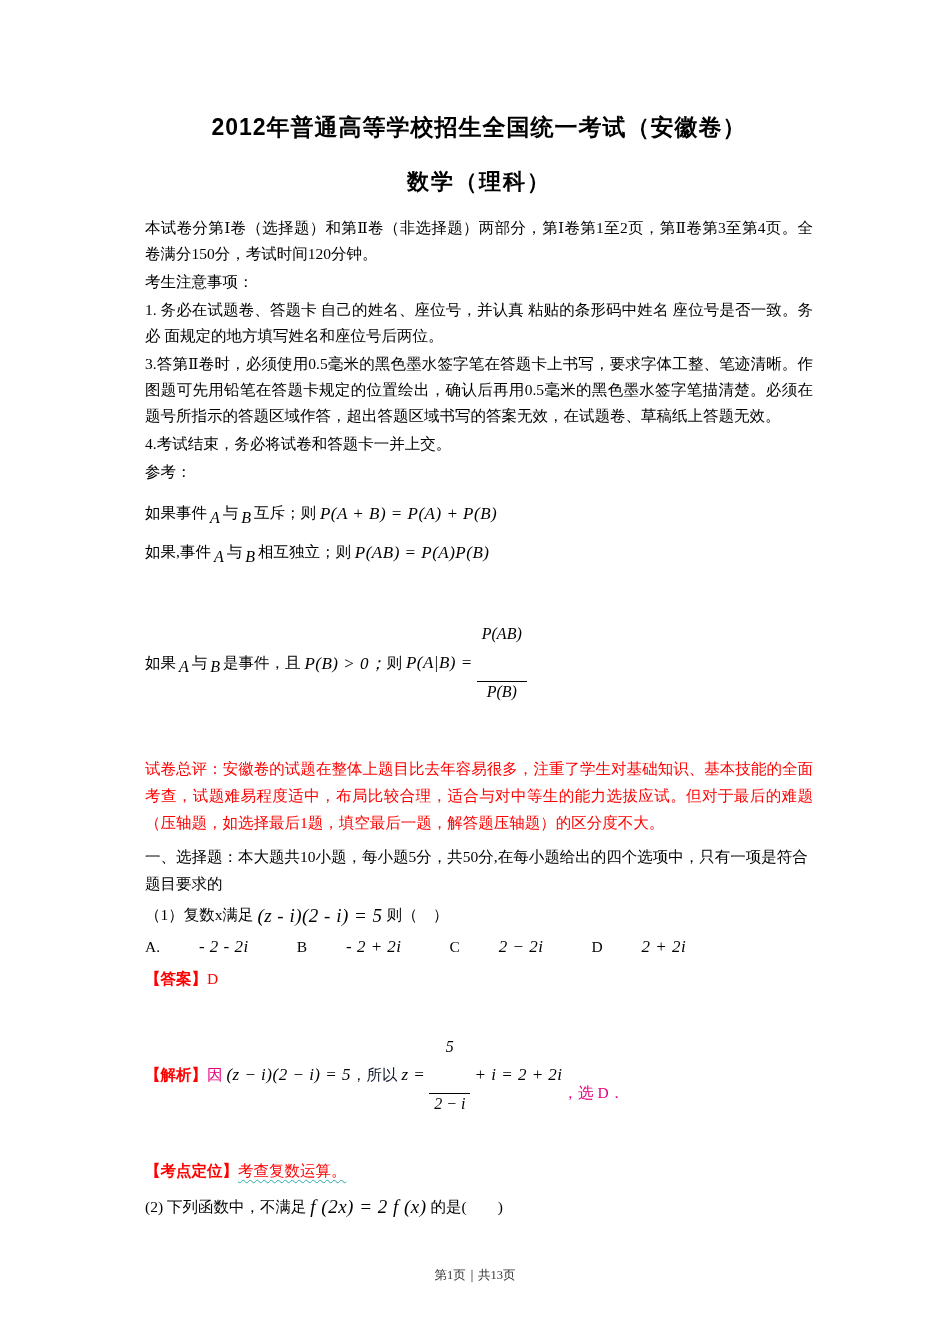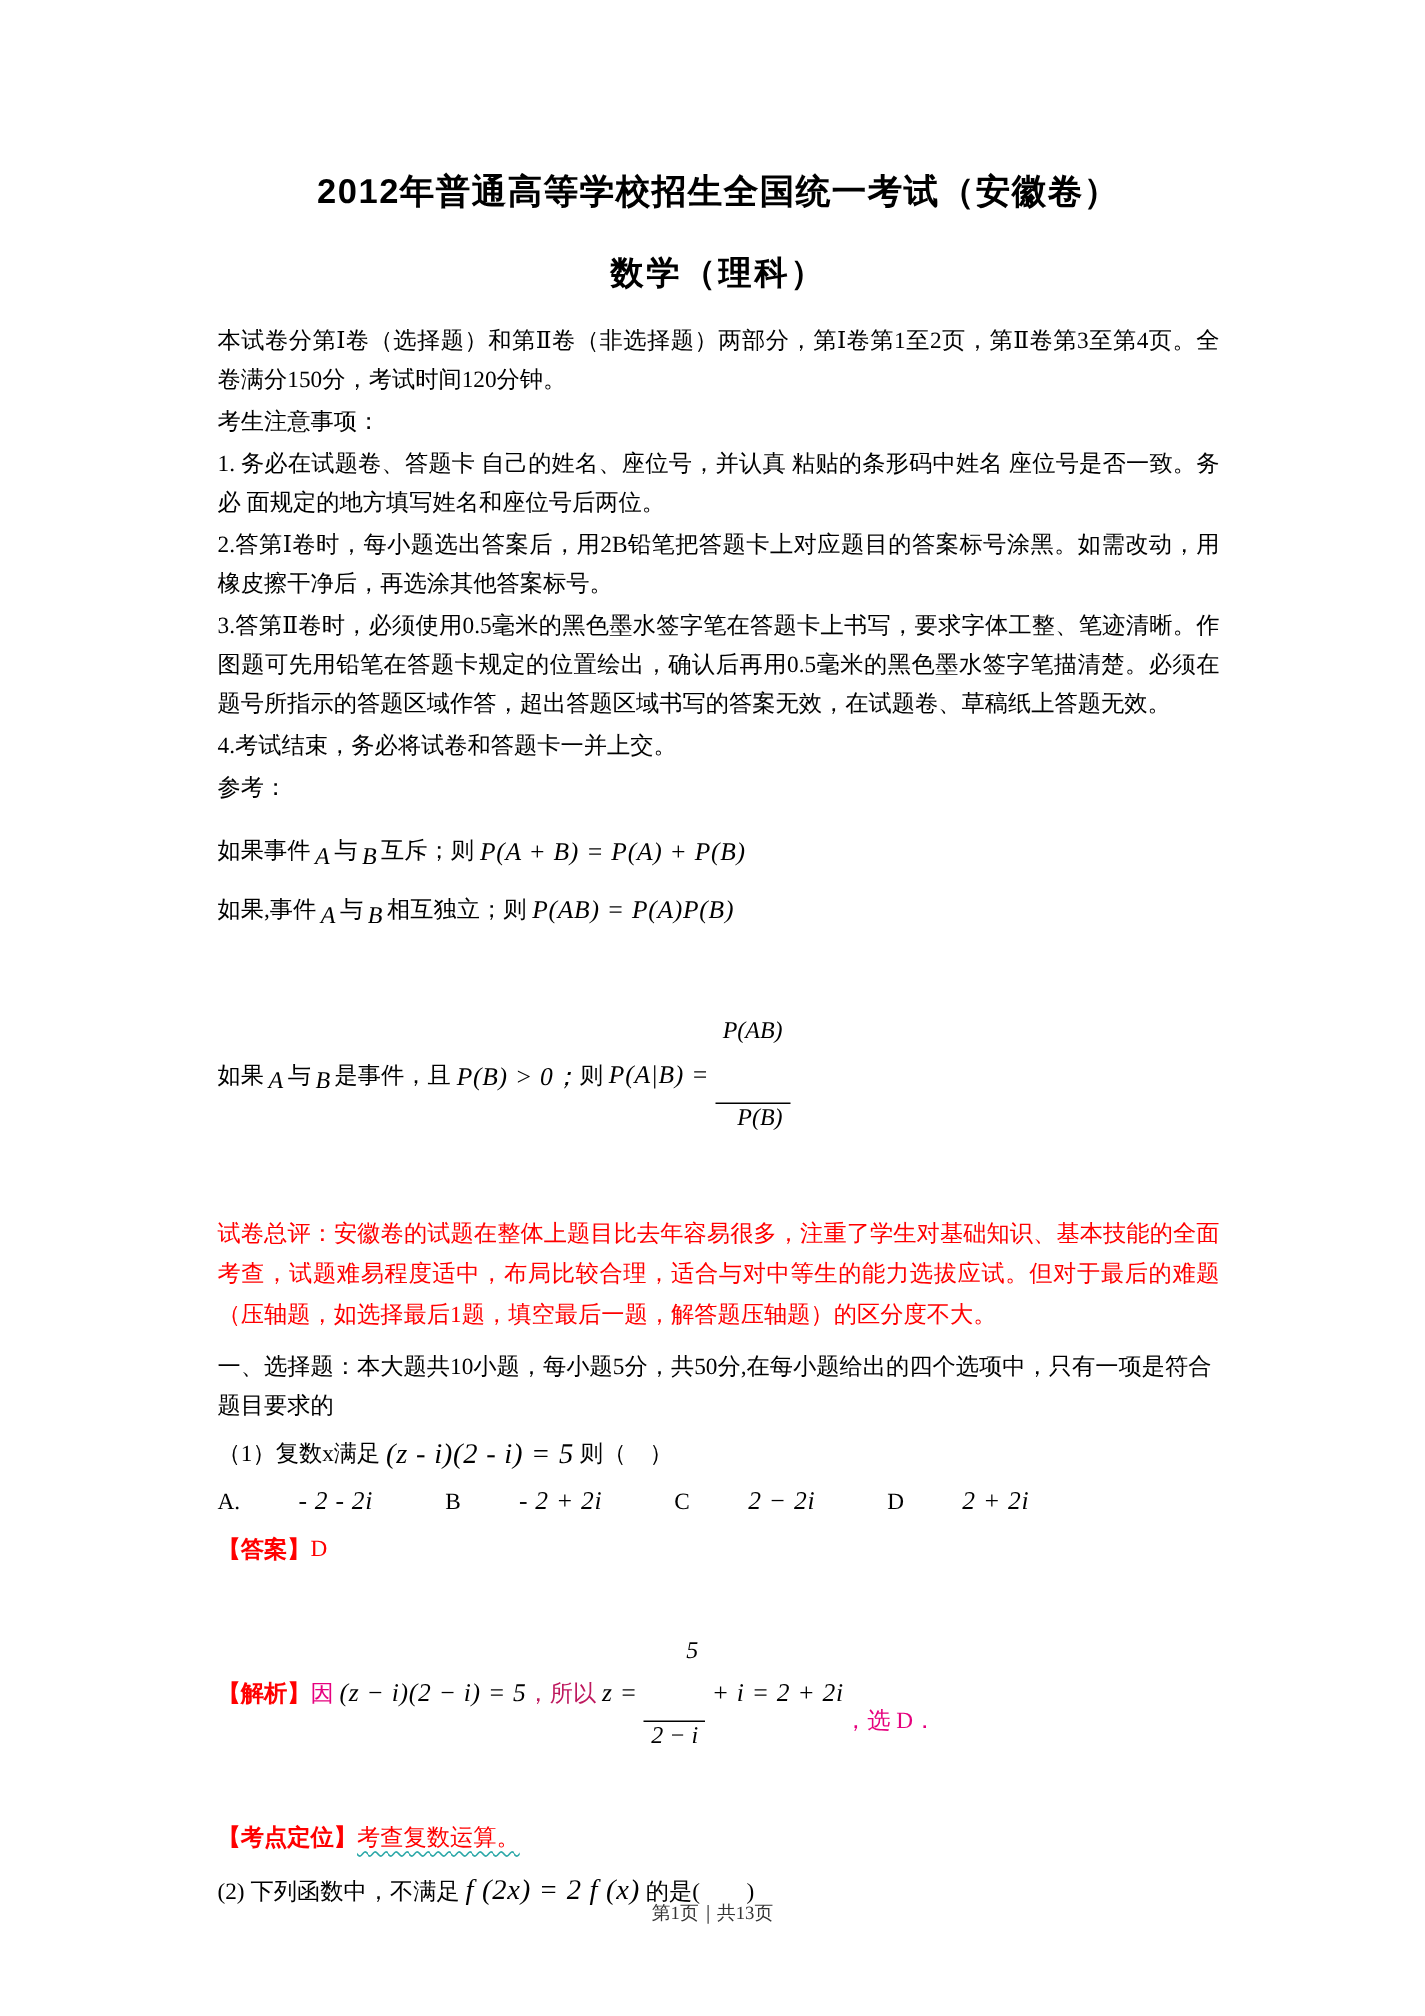--- a/index.html
+++ b/index.html
@@ -64,21 +64,21 @@
     font-family: "Liberation Serif", "DejaVu Serif", serif;
     font-style: italic;
     font-size: 16px;
     position: relative;
     top: 4px;
     margin: 0 3px;
   }
   .frac {
     display: inline-block;
     vertical-align: middle;
-    text-align: right;
+    text-align: center;
     margin: 0 4px;
     font-style: italic;
     font-size: 16px;
   }
   .frac .num { display: block; padding: 0 5px 1px 5px; line-height: 1.15; }
   .frac .den { display: block; border-top: 1.4px solid #000; padding: 1px 5px 0 5px; line-height: 1.15; }
   .review {
     font-size: 15.5px;
     line-height: 1.75;
     margin: 16px 0 8px 0;
@@ -137,21 +137,20 @@
 
 <div class="sheet">
   <div class="content">
 
     <h1 class="title">2012年普通高等学校招生全国统一考试（安徽卷）</h1>
     <h2 class="subtitle">数学（理科）</h2>
 
     <p class="body">本试卷分第Ⅰ卷（选择题）和第Ⅱ卷（非选择题）两部分，第Ⅰ卷第1至2页，第Ⅱ卷第3至第4页。全卷满分150分，考试时间120分钟。</p>
     <p class="body">考生注意事项：</p>
     <p class="body">1. 务必在试题卷、答题卡 自己的姓名、座位号，并认真  粘贴的条形码中姓名 座位号是否一致。务必 面规定的地方填写姓名和座位号后两位。</p>
-    <p class="body">2.答第Ⅰ卷时，每小题选出答案后，用2B铅笔把答题卡上对应题目的答案标号涂黑。如需改动，用橡皮擦干净后，再选涂其他答案标号。</p>
     <p class="body">3.答第Ⅱ卷时，必须使用0.5毫米的黑色墨水签字笔在答题卡上书写，要求字体工整、笔迹清晰。作图题可先用铅笔在答题卡规定的位置绘出，确认后再用0.5毫米的黑色墨水签字笔描清楚。必须在题号所指示的答题区域作答，超出答题区域书写的答案无效，在试题卷、草稿纸上答题无效。</p>
     <p class="body">4.考试结束，务必将试卷和答题卡一并上交。</p>
     <p class="body">参考：</p>
 
     <div class="formula-line">
       <span>如果事件</span>
       <span class="mvar">A</span>
       <span>与</span>
       <span class="mvar">B</span>
       <span>互斥；则 </span>
@@ -201,21 +200,21 @@
 
     <div class="meta-line">
       <span class="label-red" style="color:#ff0000;">【答案】</span>
       <span style="color:#ff0000;">D</span>
     </div>
 
     <div class="meta-line">
       <span class="label-red" style="color:#ff0000;">【解析】</span>
       <span style="color:#e6007e;">因 </span>
       <span class="math">(z − i)(2 − i) = 5</span>
-      <span style="color:#be185d;">，所以 </span>
+      <span style="color:#0f172a;">，所以 </span>
       <span class="math">z =</span>
       <span class="frac">
         <span class="num">5</span>
         <span class="den">2 − i</span>
       </span>
       <span class="math">+ i = 2 + 2i</span>
       <span style="color:#e6007e;margin-top:36px;">，选 D．</span>
     </div>
 
     <div class="meta-line">

